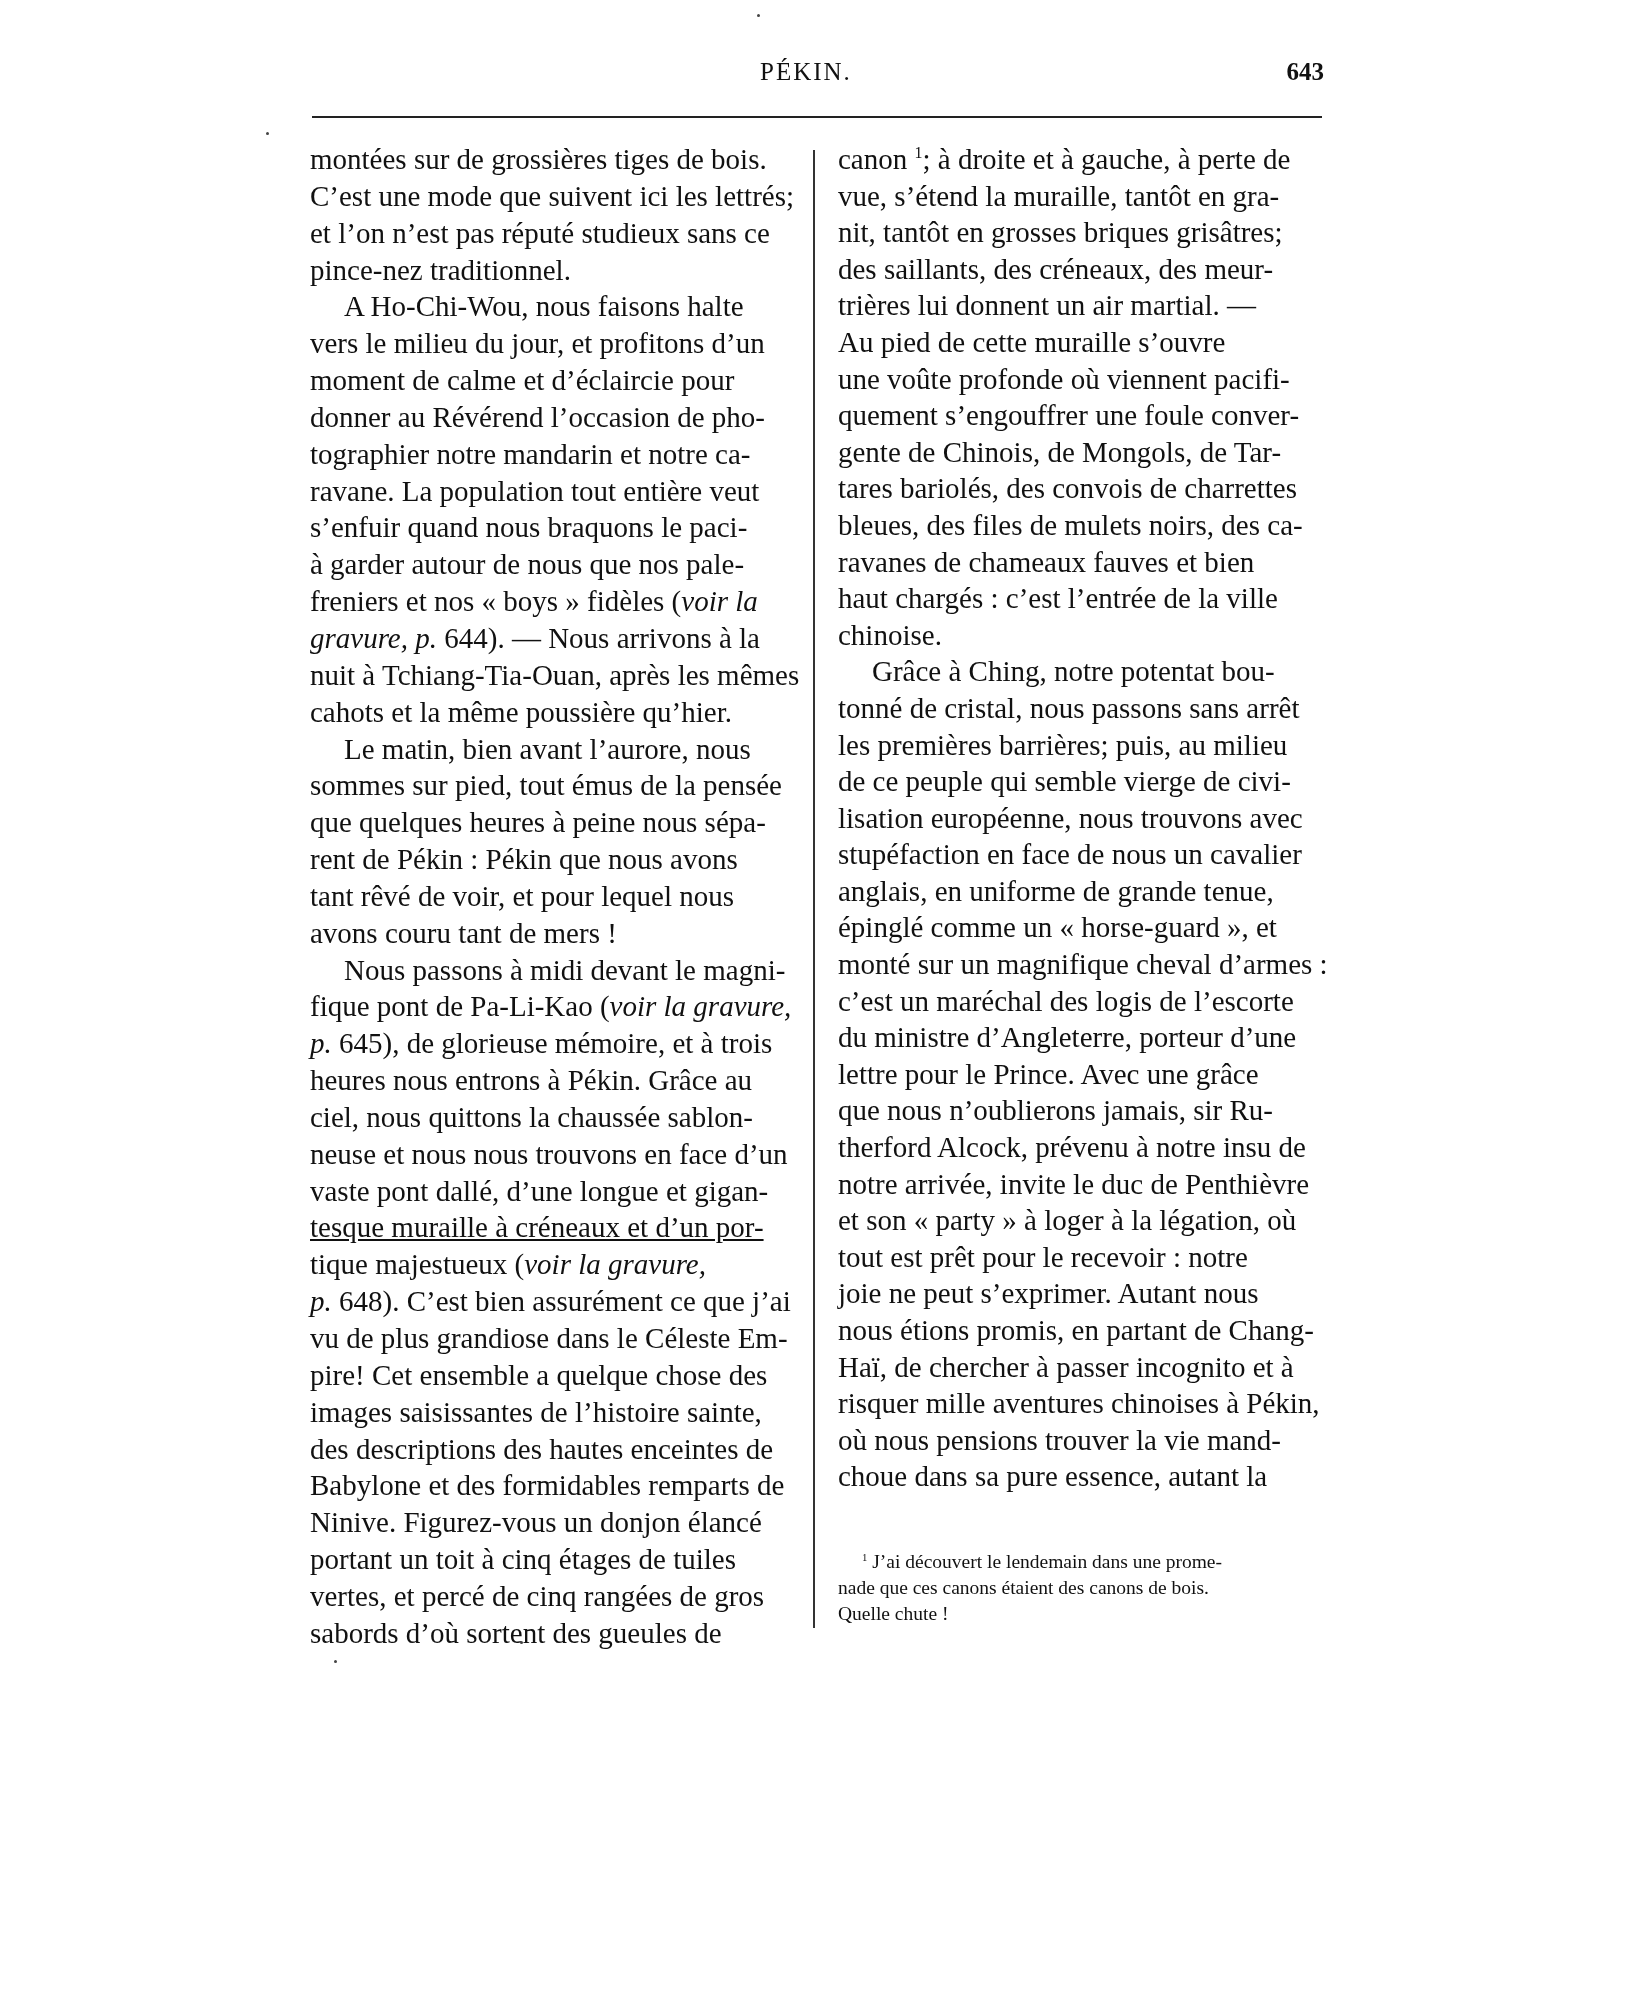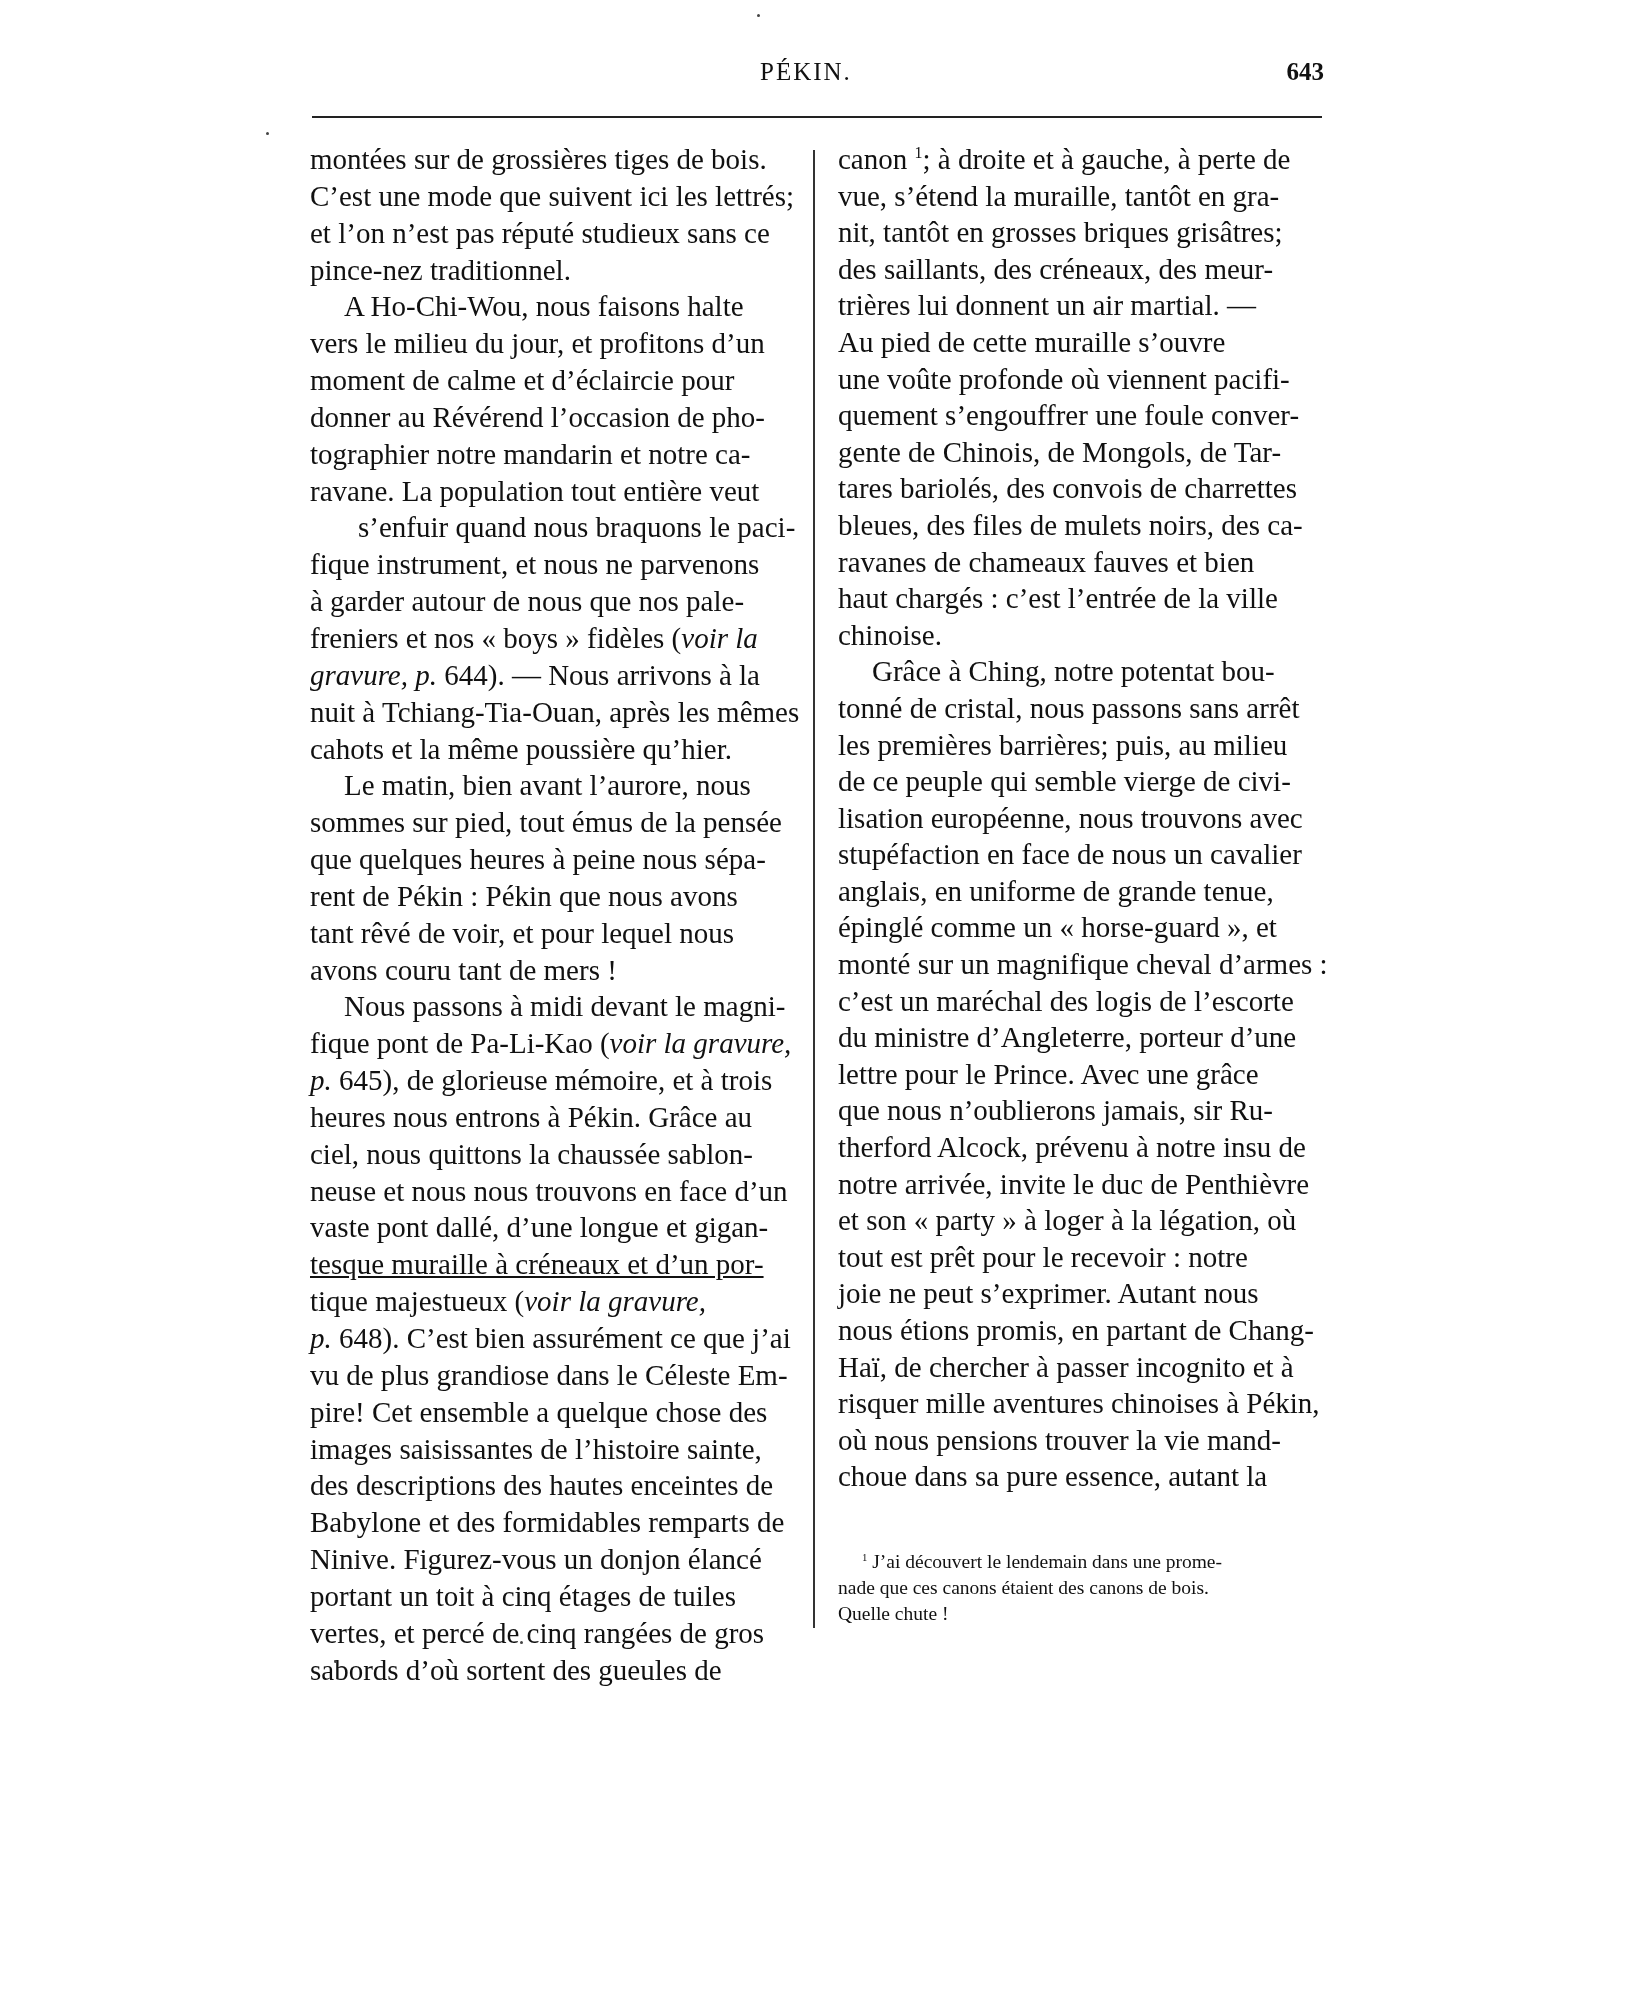--- a/index.html
+++ b/index.html
@@ -41,22 +41,21 @@
     <span class="ln" style="white-space: nowrap; word-spacing: 0px; text-align-last: left; text-align: left;"><span>montées sur de grossières tiges de bois.</span></span>
     <span class="ln" style="white-space: nowrap; word-spacing: 0px; text-align-last: left; text-align: left;"><span>C’est une mode que suivent ici les lettrés;</span></span>
     <span class="ln" style="white-space: nowrap; word-spacing: 0px; text-align-last: left; text-align: left;"><span>et l’on n’est pas réputé studieux sans ce</span></span>
     <span class="ln last" style="white-space: normal; word-spacing: 0px;"><span>pince-nez traditionnel.</span></span>
     <span class="ln indent" style="white-space: nowrap; word-spacing: 0px; text-align-last: left; text-align: left;"><span>A Ho-Chi-Wou, nous faisons halte</span></span>
     <span class="ln" style="white-space: nowrap; word-spacing: 0px; text-align-last: left; text-align: left;"><span>vers le milieu du jour, et profitons d’un</span></span>
     <span class="ln" style="white-space: nowrap; word-spacing: 0px; text-align-last: left; text-align: left;"><span>moment de calme et d’éclaircie pour</span></span>
     <span class="ln" style="white-space: nowrap; word-spacing: 0px; text-align-last: left; text-align: left;"><span>donner au Révérend l’occasion de pho-</span></span>
     <span class="ln" style="white-space: nowrap; word-spacing: 0px; text-align-last: left; text-align: left;"><span>tographier notre mandarin et notre ca-</span></span>
     <span class="ln" style="white-space: nowrap; word-spacing: 0px; text-align-last: left; text-align: left;"><span>ravane. La population tout entière veut</span></span>
-    <span class="ln" style="white-space: nowrap; word-spacing: 0px; text-align-last: left; text-align: left; margin-left: 48px;"><span>s’enfuir quand nous braquons le paci-</span></span>
-    <span class="ln" style="white-space: nowrap; word-spacing: 0px; text-align-last: left; text-align: left;"><span>fique instrument, et nous ne parvenons</span></span>
+    <span class="ln" style="white-space: nowrap; word-spacing: 0px; text-align-last: left; text-align: left;"><span>s’enfuir quand nous braquons le paci-</span></span>
     <span class="ln" style="white-space: nowrap; word-spacing: 0px; text-align-last: left; text-align: left;"><span>à garder autour de nous que nos pale-</span></span>
     <span class="ln" style="white-space: nowrap; word-spacing: 0px; text-align-last: left; text-align: left;"><span>freniers et nos « boys » fidèles (</span><i>voir la</i><span></span></span>
     <span class="ln" style="white-space: nowrap; word-spacing: 0px; text-align-last: left; text-align: left;"><span></span><i>gravure, p.</i><span> 644). — Nous arrivons à la</span></span>
     <span class="ln" style="white-space: nowrap; word-spacing: 0px; text-align-last: left; text-align: left;"><span>nuit à Tchiang-Tia-Ouan, après les mêmes</span></span>
     <span class="ln last" style="white-space: normal; word-spacing: 0px;"><span>cahots et la même poussière qu’hier.</span></span>
     <span class="ln indent" style="white-space: nowrap; word-spacing: 0px; text-align-last: left; text-align: left;"><span>Le matin, bien avant l’aurore, nous</span></span>
     <span class="ln" style="white-space: nowrap; word-spacing: 0px; text-align-last: left; text-align: left;"><span>sommes sur pied, tout émus de la pensée</span></span>
     <span class="ln" style="white-space: nowrap; word-spacing: 0px; text-align-last: left; text-align: left;"><span>que quelques heures à peine nous sépa-</span></span>
     <span class="ln" style="white-space: nowrap; word-spacing: 0px; text-align-last: left; text-align: left;"><span>rent de Pékin : Pékin que nous avons</span></span>
     <span class="ln" style="white-space: nowrap; word-spacing: 0px; text-align-last: left; text-align: left;"><span>tant rêvé de voir, et pour lequel nous</span></span>

